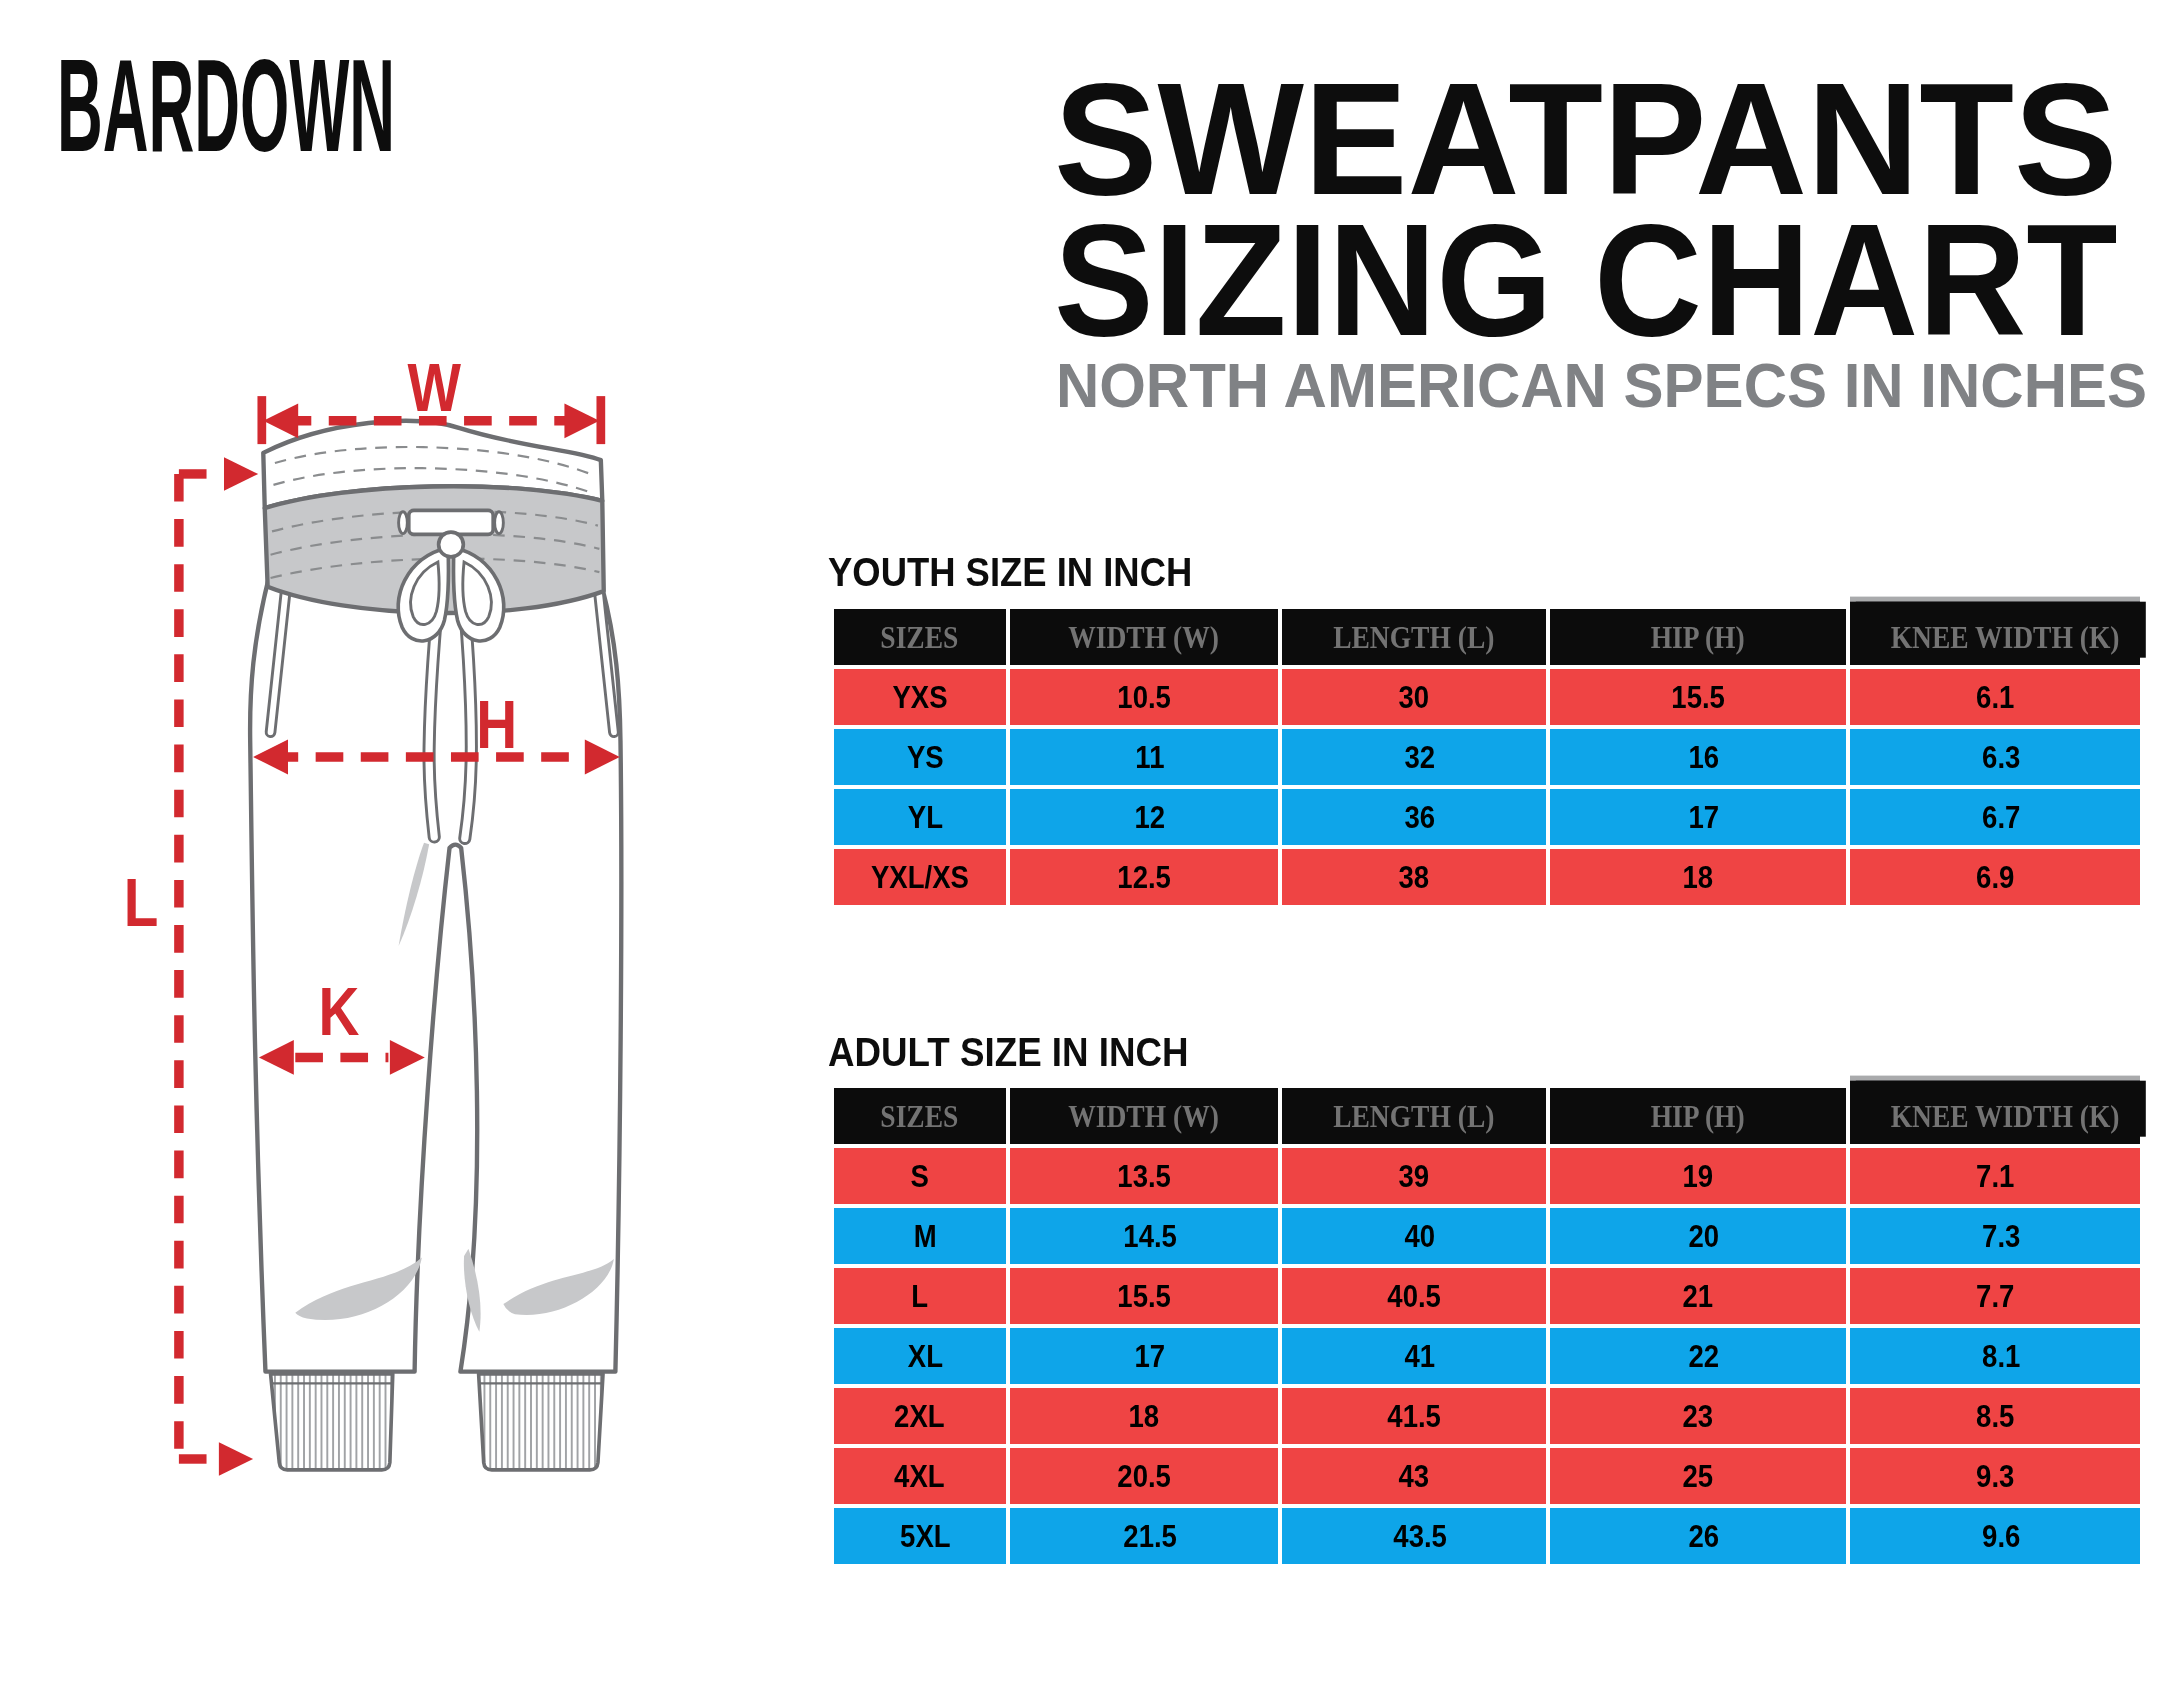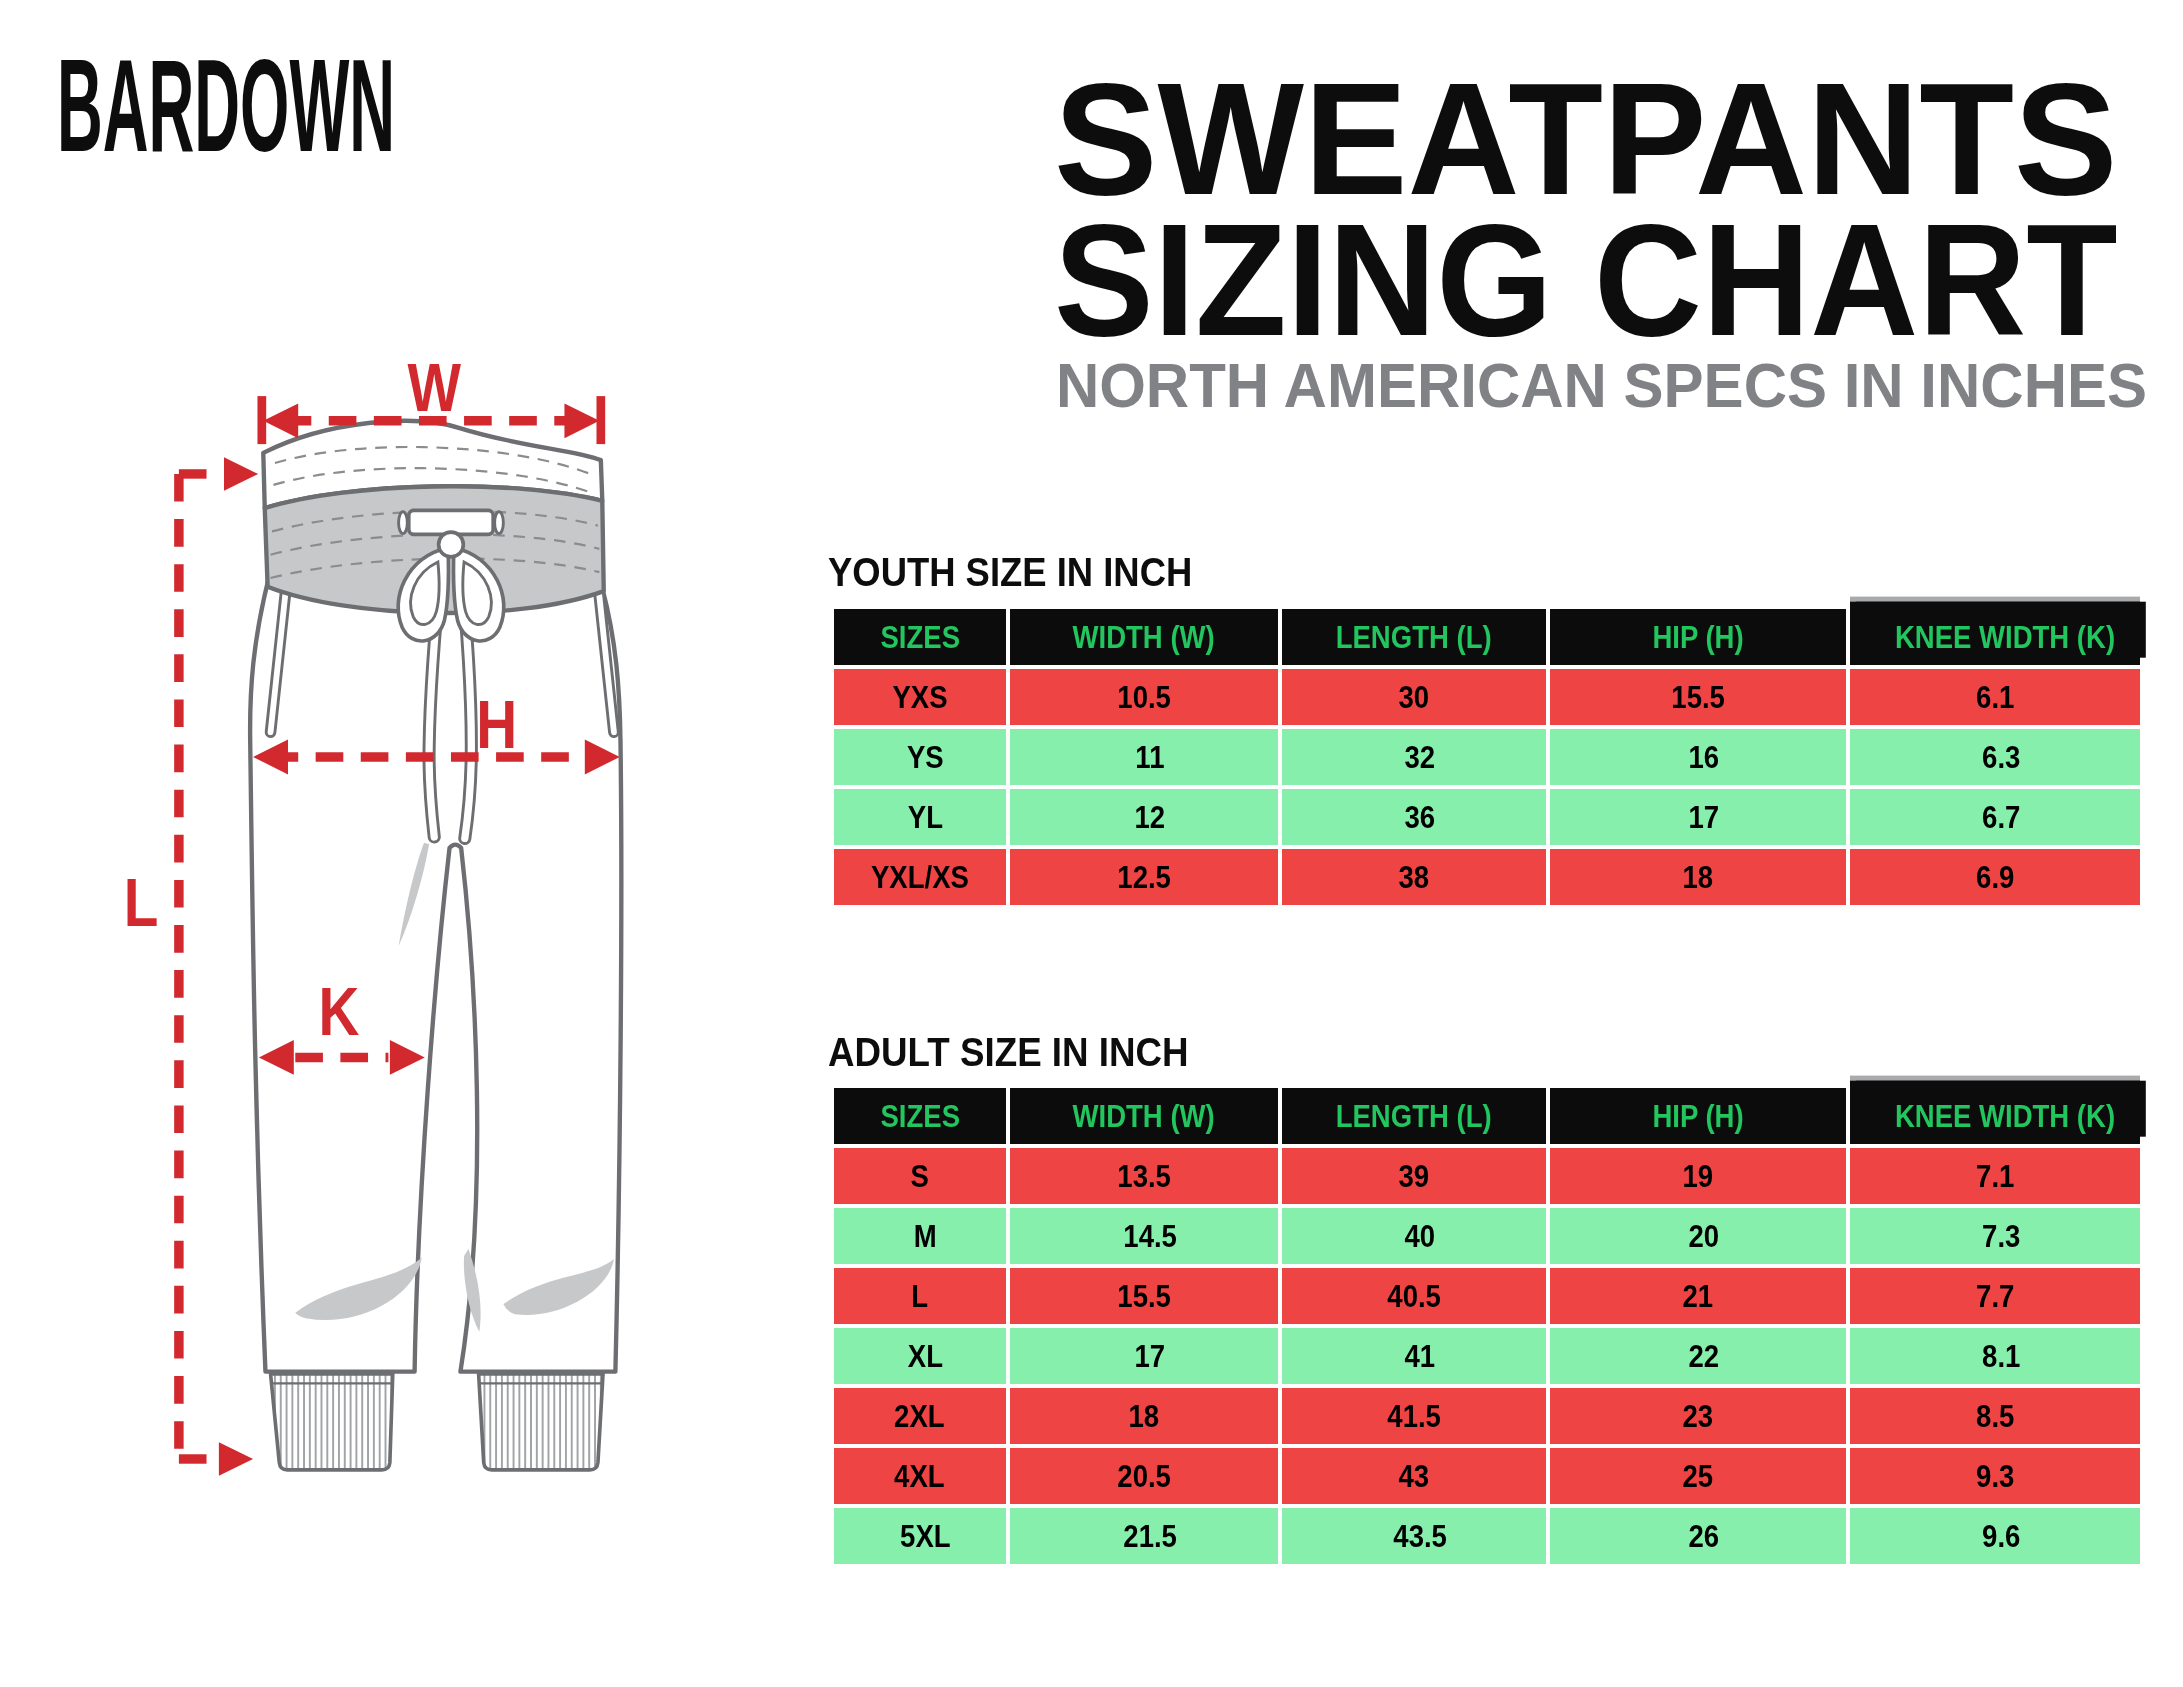--- a/index.html
+++ b/index.html
@@ -9,24 +9,24 @@
     font-family:"Liberation Sans", sans-serif;
   }
   svg text { font-family:"Liberation Sans", sans-serif; }
 
   .abs { position:absolute; }
 
   
   .table-wrap { position:absolute; left:830px; width:1314px; }
   table { width:100%; border-collapse:separate; border-spacing:4.4px; table-layout:fixed; }
   th, td { height:56px; text-align:center; vertical-align:middle; font-weight:bold; font-size:32px; line-height:1; padding:0; }
-  th { background:#0c0c0c; color:#22c55e; }
+  th { background:#0c0c0c; color:#737373;font-family:Liberation Serif, serif; }
   th:last-child { box-shadow: 0 -7.3px 0 #0c0c0c, 5.8px -7.3px 0 #0c0c0c, 0 -12.4px 0 #a9aaac; padding-left: 20px; }
   tr.light td { background:#ef4444; color:#000; }
-  tr.dark  td { background:#86efac; color:#000;padding-left:12px; }
+  tr.dark  td { background:#0ea5e9; color:#000;padding-left:12px; }
   th span, td span { display:inline-block; transform:scaleX(0.86); }
 
   .diagram-svg { position:absolute; left:109px; top:335px; width:553px; height:1164px; }
 </style>
 </head>
 <body>
 
 <svg class="abs" style="left:57px; top:44px;" width="378" height="131" viewBox="0 0 520 180">
   <text x="0" y="147" font-size="180" font-weight="bold" fill="#0d0d0d" textLength="465" lengthAdjust="spacingAndGlyphs">BARDOWN</text>
 </svg>

